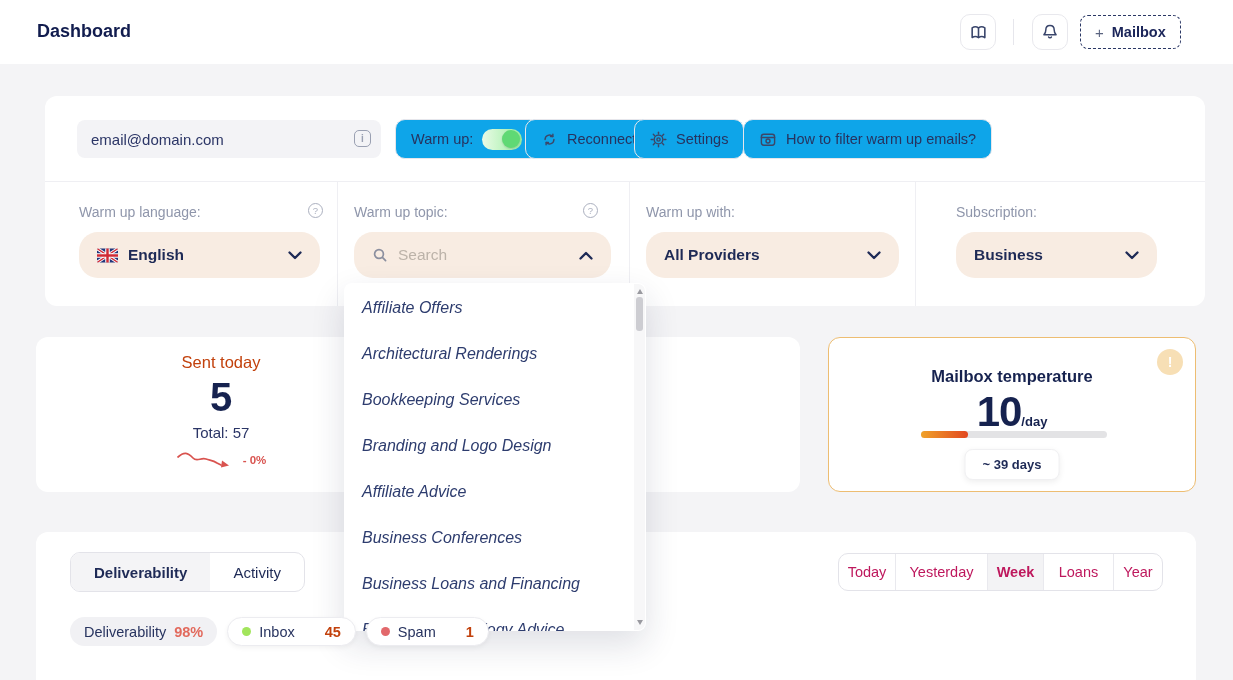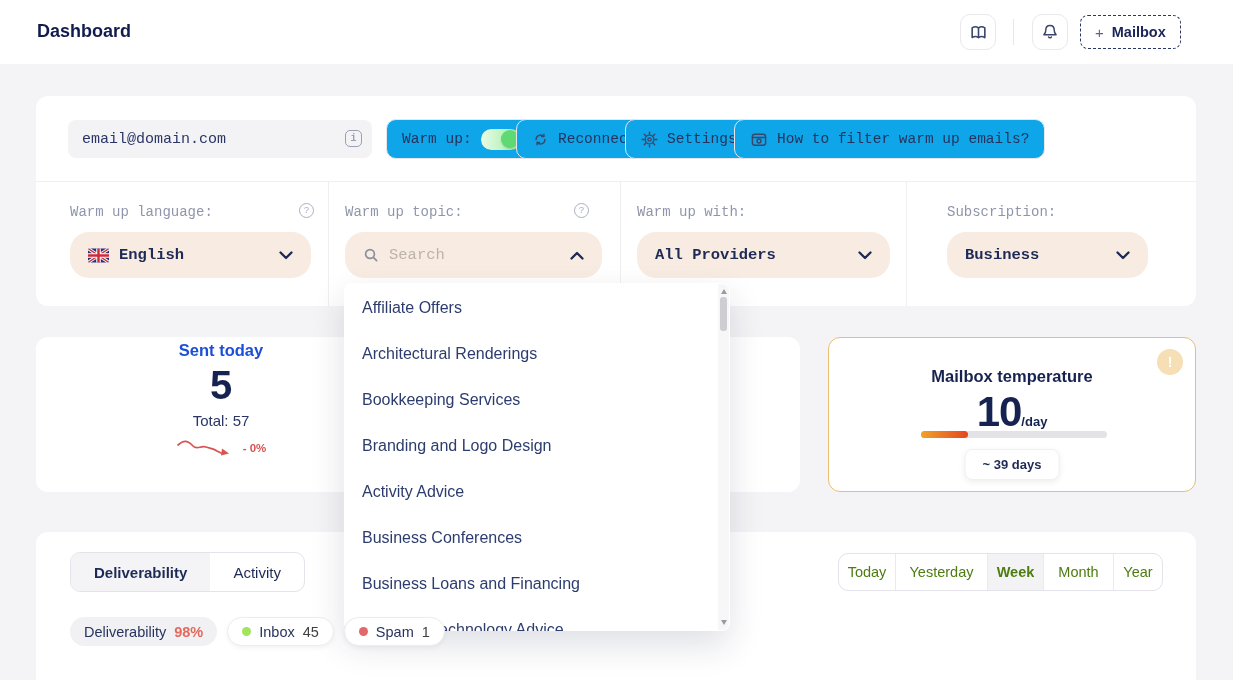--- a/index.html
+++ b/index.html
@@ -13,21 +13,21 @@
           background:#fff; display:flex; align-items:center; justify-content:center; cursor:pointer; }
   .hbtn svg { stroke:#39456b; fill:none; stroke-width:1.5; stroke-linecap:round; stroke-linejoin:round; }
   .hdr-divider { position:absolute; left:1013px; top:19px; width:1px; height:26px; background:#e6e6ec; }
   .mailbox-btn { position:absolute; left:1080px; top:15px; height:34px; padding:0 14px; background:#fff;
           border:1.6px dashed #2a3765; border-radius:8px; display:flex; align-items:center; gap:8px;
           font-size:14.5px; font-weight:700; color:#1b2559; cursor:pointer; }
   .mailbox-btn .plus { font-weight:400; color:#5b6480; font-size:15px; }
 
   
   .card { position:absolute; background:#fff; border-radius:12px; }
-  .main-card { left:36px; top:96px; width:1160px; height:210px;font-family:Liberation Mono, monospace; }
+  .main-card { left:45px; top:96px; width:1160px; height:210px; }
   .toolbar-row { position:absolute; left:0; top:0; width:100%; height:86px; border-bottom:1px solid #efeff3; }
   .email-wrap { position:absolute; left:32px; top:24px; width:304px; height:38px; background:#f3f3f6; border-radius:8px; }
   .email-wrap input { width:100%; height:100%; background:transparent; border:none; outline:none;
           padding:0 40px 0 14px; font-family:inherit; font-size:15px; color:#2b3566; }
   .info-icon { position:absolute; right:10px; top:10px; width:17px; height:17px; border:1.5px solid #9aa0b2;
           border-radius:5px; color:#9aa0b2; font-size:10px; font-weight:700; display:flex; align-items:center;
           justify-content:center; cursor:pointer; }
   .tbtn { position:absolute; top:23px; height:40px; display:flex; align-items:center; gap:9px; background:#0ea5e9;
           border:1px solid #e6e6eb; border-radius:10px; padding:0 15px; font-size:14.5px; color:#27335f; cursor:pointer; }
   .tbtn svg { stroke:#3c4668; fill:none; stroke-width:1.5; stroke-linecap:round; stroke-linejoin:round; }
@@ -52,21 +52,21 @@
   .pill .chev svg { stroke:#1e2a56; fill:none; stroke-width:2.3; stroke-linecap:round; stroke-linejoin:round; }
   .flag { width:21px; height:15px; border-radius:2px; overflow:hidden; margin-right:10px; flex:0 0 auto; }
   .search-pill input { background:transparent; border:none; outline:none; font-family:inherit;
           font-size:15.5px; color:#4a4f63; width:150px; margin-left:10px; }
   .search-pill input::placeholder { color:#bcb3a9; }
   .search-pill svg.mag { stroke:#8b8f9f; fill:none; stroke-width:1.7; stroke-linecap:round; }
 
   
   .stats-card { left:36px; top:337px; width:764px; height:155px; }
   .sent-col { position:absolute; left:35px; top:0; width:300px; height:100%; text-align:center; }
-  .stat-title { margin-top:4px; font-size:16.5px; font-weight:700; color:#1d4ed8; }
+  .stat-title { margin-top:16px; font-size:16.5px; font-weight:400; color:#c2410c; }
   .stat-value { margin-top:3px; font-size:40px; font-weight:700; color:#16224f; }
   .stat-total { margin-top:4px; font-size:15px; color:#2b3566; }
   .spark-row { margin-top:8px; display:flex; align-items:center; justify-content:center; gap:5px; }
   .spark-trend { font-size:11.5px; font-weight:700; color:#d9534f; }
 
   
   .temp-card { left:828px; top:337px; width:368px; height:155px; border:1px solid #edbd72; }
   .temp-title { margin-top:29px; text-align:center; font-size:16.5px; font-weight:700; color:#16224f; }
   .temp-info-badge { position:absolute; right:12px; top:11px; width:26px; height:26px; border-radius:50%;
           background:#f7dfb5; color:#fff; font-weight:700; font-size:14px; display:flex; align-items:center;
@@ -82,38 +82,38 @@
 
   
   .bottom-card { left:36px; top:532px; width:1160px; height:200px; border-radius:12px 12px 0 0; }
   .tab-group { position:absolute; left:34px; top:20px; height:40px; display:flex; border:1px solid #e3e3e9;
           border-radius:10px; overflow:hidden; background:#fff; }
   .tab { height:100%; display:flex; align-items:center; padding:0 23px; font-size:15px; color:#1e2a56; cursor:pointer; }
   .tab.active { background:#f4f4f6; font-weight:700; }
   .range-group { position:absolute; left:802px; top:21px; height:38px; display:flex; border:1px solid #e3e3e9;
           border-radius:10px; overflow:hidden; background:#fff; }
   .range { height:100%; display:flex; align-items:center; justify-content:center; font-size:14.5px;
-          color:#4d7c0f; cursor:pointer; }
+          color:#be185d; cursor:pointer; }
   .range + .range { border-left:1px solid #e9e9ee; }
   .r1{width:56px;} .r2{width:92px;} .r3{width:56px;} .r4{width:70px;} .r5{width:49px;}
   .range.active { background:#f3f3f5; font-weight:600; }
 
   .badges-row { position:absolute; left:70px; top:617px; z-index:60; display:flex; gap:10px; }
   .chip { height:29px; border-radius:14.5px; display:flex; align-items:center; gap:8px; padding:0 14px;
           font-size:14.5px; color:#27335f; }
   .chip-gray { background:#f1f1f4; }
   .chip-white { background:#fff; border:1px solid #ececf0; box-shadow:0 2px 5px rgba(0,0,0,.05); }
   .chip .pct { color:#e2695c; font-weight:600; }
-  .chip .num { font-weight:400; color:#404040; }
+  .chip .num { font-weight:700; color:#c2410c;margin-left:22px; }
   .dot { width:9px; height:9px; border-radius:50%; }
   .dot-green { background:#a2e55c; } .dot-red { background:#e2686b; }
 
   
-  .dropdown { position:absolute; left:344px; top:283px; width:386px; height:348px; background:#fff;
-          border-radius:8px; box-shadow:0 14px 34px rgba(25,35,70,.14); z-index:50; overflow:hidden; }
+  .dropdown { position:absolute; left:344px; top:283px; width:302px; height:348px; background:#fff;
+          border-radius:8px; box-shadow:0 14px 34px rgba(25,35,70,.14); z-index:50; overflow:hidden;font-style:italic; }
   .dropdown ul { list-style:none; padding-top:2px; }
   .dropdown li { height:46px; display:flex; align-items:center; padding-left:18px; font-size:16px;
           color:#2d3c6e; cursor:pointer; }
   .dd-scrollbar { position:absolute; right:1px; top:1px; bottom:1px; width:11px; background:#f7f7f8;
           border-radius:0 7px 7px 0; cursor:pointer; }
   .dd-arrow { position:absolute; left:2.5px; width:0; height:0; border-left:3.5px solid transparent;
           border-right:3.5px solid transparent; }
   .dd-arrow.up { top:5px; border-bottom:5px solid #9a9aa0; }
   .dd-arrow.down { bottom:5px; border-top:5px solid #9a9aa0; }
   .dd-thumb { position:absolute; left:2px; top:13px; width:7px; height:34px; background:#cdcdd2; border-radius:3px; }
@@ -302,21 +302,21 @@
 
   <div class="card bottom-card">
     <div class="tab-group">
       <div class="tab active">Deliverability</div>
       <div class="tab">Activity</div>
     </div>
     <div class="range-group">
       <div class="range r1">Today</div>
       <div class="range r2">Yesterday</div>
       <div class="range r3 active">Week</div>
-      <div class="range r4">Month</div>
+      <div class="range r4">Loans</div>
       <div class="range r5">Year</div>
     </div>
   </div>
 
   <div class="badges-row">
     <div class="chip chip-gray">
       <span>Deliverability</span>
       <span class="pct">98%</span>
     </div>
     <div class="chip chip-white">
@@ -330,21 +330,21 @@
       <span class="num">1</span>
     </div>
   </div>
 
   <div class="dropdown">
     <ul>
       <li>Affiliate Offers</li>
       <li>Architectural Renderings</li>
       <li>Bookkeeping Services</li>
       <li>Branding and Logo Design</li>
-      <li>Activity Advice</li>
+      <li>Affiliate Advice</li>
       <li>Business Conferences</li>
       <li>Business Loans and Financing</li>
       <li>Business Technology Advice</li>
     </ul>
     <div class="dd-scrollbar">
       <div class="dd-arrow up"></div>
       <div class="dd-thumb"></div>
       <div class="dd-arrow down"></div>
     </div>
   </div>

